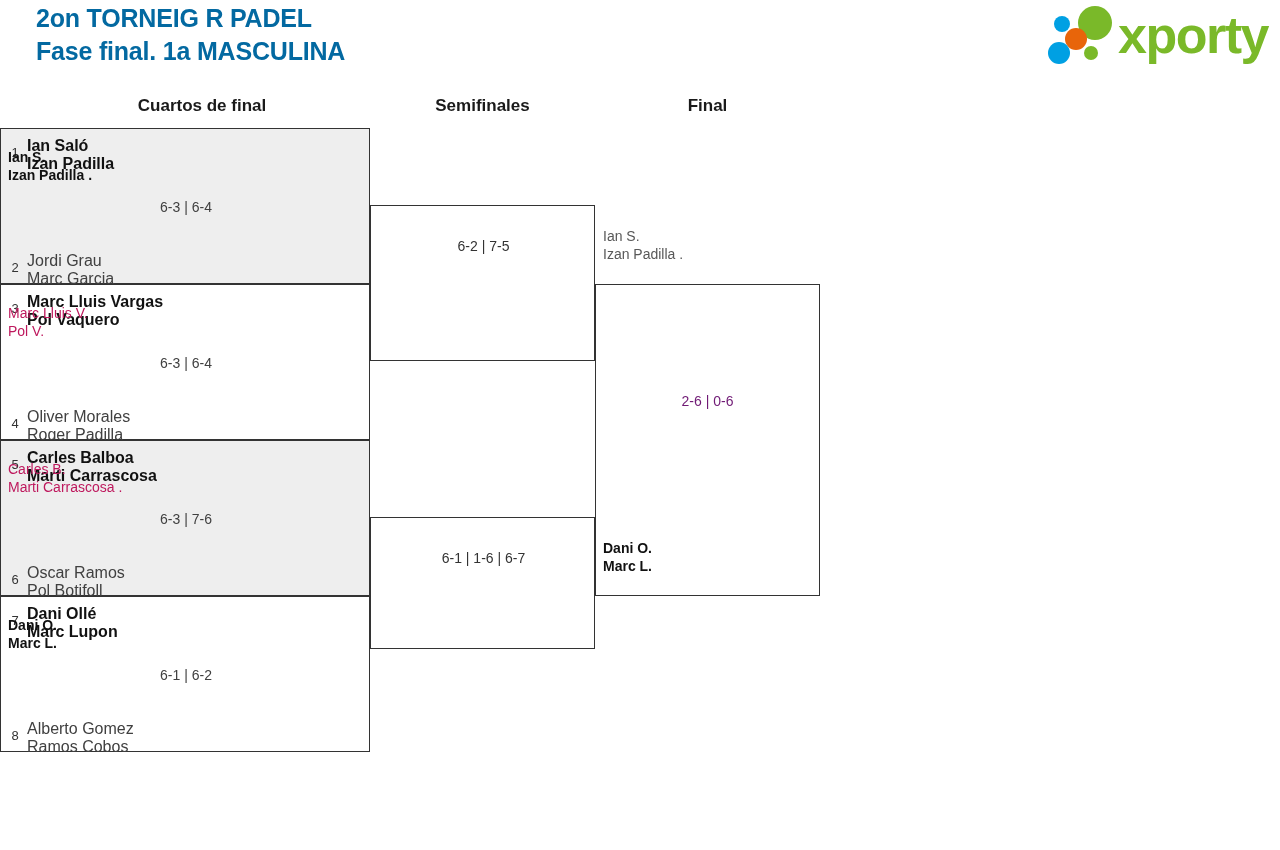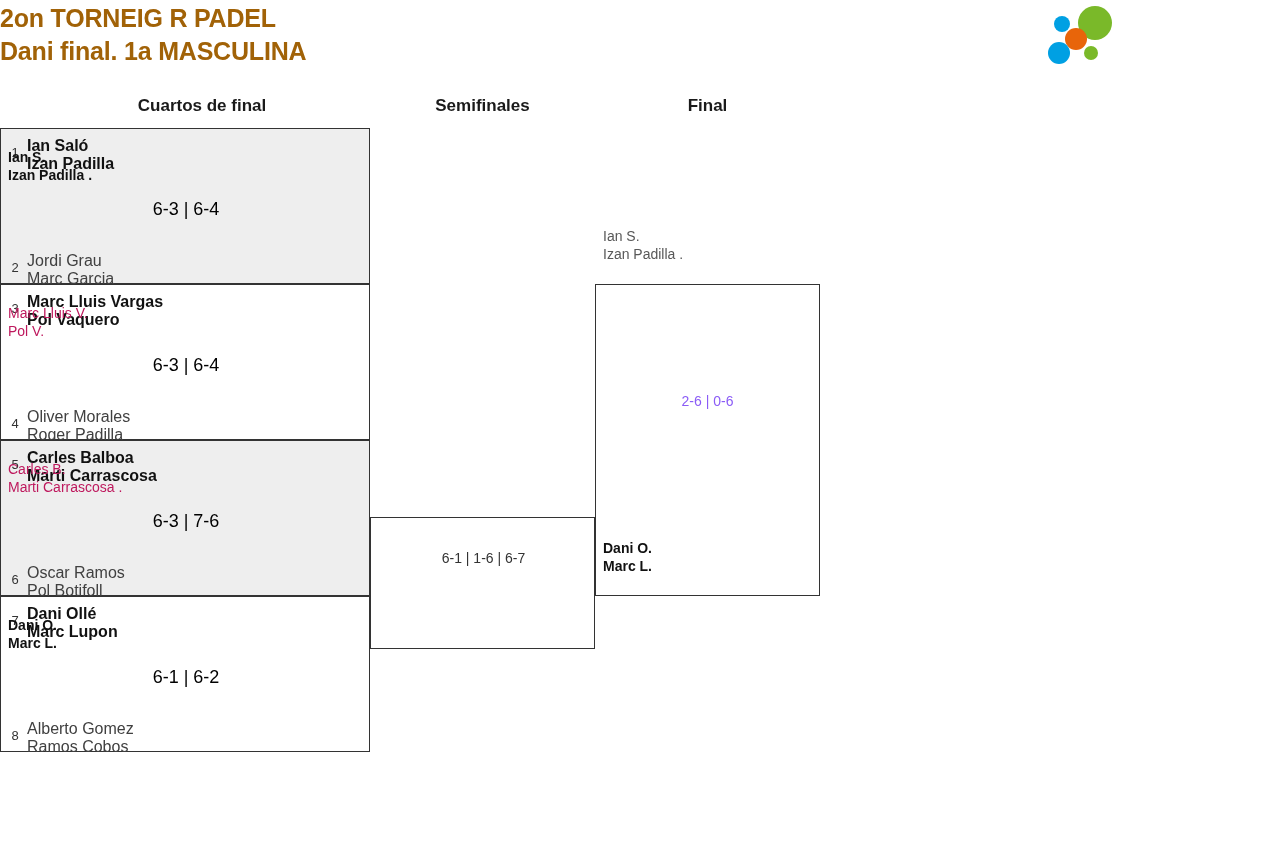--- a/index.html
+++ b/index.html
@@ -10,21 +10,21 @@
     color: #1a1a1a;
     overflow: hidden;
   }
   #root { position: relative; width: 1280px; height: 850px; }
 
   
   .header { position: absolute; left: 0; top: 0; width: 1280px; height: 90px; }
   .title-block { position: absolute; left: 0; top: 2px; }
   .title-line {
     font-size: 25px; font-weight: bold; letter-spacing: -0.2px;
-    line-height: 33px; color: #a16207; white-space: pre;
+    line-height: 33px; color: #0369a1; white-space: pre; padding-left: 36px;
   }
   .logo { position: absolute; left: 1048px; top: 4px; width: 232px; height: 66px; }
   .logo-dots { position: absolute; left: 0; top: 0; width: 74px; height: 62px; }
   .dot { position: absolute; border-radius: 50%; }
   .dot-blue-sm { left: 6px;  top: 12px; width: 16px; height: 16px; background: #00A0E3; }
   .dot-green-lg{ left: 30px; top: 2px;  width: 34px; height: 34px; background: #7AB929; }
   .dot-orange  { left: 17px; top: 24px; width: 22px; height: 22px; background: #E8650A; }
   .dot-blue-lg { left: 0px;  top: 38px; width: 22px; height: 22px; background: #00A0E3; }
   .dot-green-sm{ left: 36px; top: 42px; width: 14px; height: 14px; background: #7AB929; }
   .logo-word {
@@ -69,21 +69,21 @@
     position: absolute; left: 26px; font-size: 16px; line-height: 18px;
   }
   .team .l1, .team .l2 { display: block; white-space: pre; }
   .team.win { color: #111111; font-weight: bold; }
   .team.lose { color: #404040; font-weight: normal; }
   .team.top { top: 8px; }
   .team.bot { top: 123px; }
 
   .qf-score {
     position: absolute; left: 0; width: 370px; text-align: center;
-    font-size: 18px; color: #000000;
+    font-size: 14px; color: #404040;
   }
   .qf-score.mid { top: 70px; }
 
   
   .sf-box {
     position: absolute; left: 370px; width: 225px;
     border: 1px solid #333333; background: #ffffff;
   }
   .sf-box.s1 { top: 77px;  height: 156px; }
   .sf-box.s2 { top: 389px; height: 132px; }
@@ -105,50 +105,51 @@
   .sf-team.b2 { top: 488px; }
 
   
   .f-box {
     position: absolute; left: 595px; width: 225px;
     top: 156px; height: 312px;
     border: 1px solid #333333; background: #ffffff;
   }
   .f-score {
     position: absolute; left: 595px; width: 225px;
-    top: 265px; text-align: center; font-size: 14px; color: #8b5cf6;
+    top: 265px; text-align: center; font-size: 14px; color: #701a75;
   }
   .f-team {
     position: absolute; left: 603px; font-size: 14px; line-height: 18px;
   }
   .f-team .l1, .f-team .l2 { display: block; white-space: pre; }
   .f-team.win  { color: #111111; font-weight: bold; }
   .f-team.lose { color: #585858; font-weight: normal; }
   .f-team.a { top: 99px; }
   .f-team.b { top: 411px; }
 </style>
 </head>
 <body>
 
 <div id="root">
 
   <div class="header">
     <div class="title-block">
       <div class="title-line">2on TORNEIG R PADEL</div>
-      <div class="title-line">Dani final. 1a MASCULINA</div>
+      <div class="title-line">Fase final. 1a MASCULINA</div>
     </div>
 
     <div class="logo">
       <div class="logo-dots">
         <span class="dot dot-blue-sm"></span>
         <span class="dot dot-green-lg"></span>
         <span class="dot dot-orange"></span>
         <span class="dot dot-blue-lg"></span>
         <span class="dot dot-green-sm"></span>
       </div>
+      <div class="logo-word">xporty</div>
     </div>
   </div>
 
   <div class="round-head" id="round-qf">Cuartos de final</div>
   <div class="round-head" id="round-f">Final</div>
   <div class="round-head" id="round-sf">Semifinales</div>
 
   <div class="bracket">
 
     <div class="qf-box shaded b1">
@@ -203,20 +204,23 @@
       <span class="seed bot">8</span>
       <div class="team lose bot">
         <span class="l1">Alberto Gomez</span>
         <span class="l2">Ramos Cobos</span>
       </div>
     </div>
 
     <div class="sf-team win a1">
       <span class="l1">Ian S.</span>
       <span class="l2">Izan Padilla .</span>
+    </div>
+    <div class="sf-box s1">
+      <div class="sf-score">6-2 | 7-5</div>
     </div>
     <div class="sf-team lose b1">
       <span class="l1">Marc Lluis V.</span>
       <span class="l2">Pol V.</span>
     </div>
 
     <div class="sf-team lose a2">
       <span class="l1">Carles B.</span>
       <span class="l2">Marti Carrascosa .</span>
     </div>

